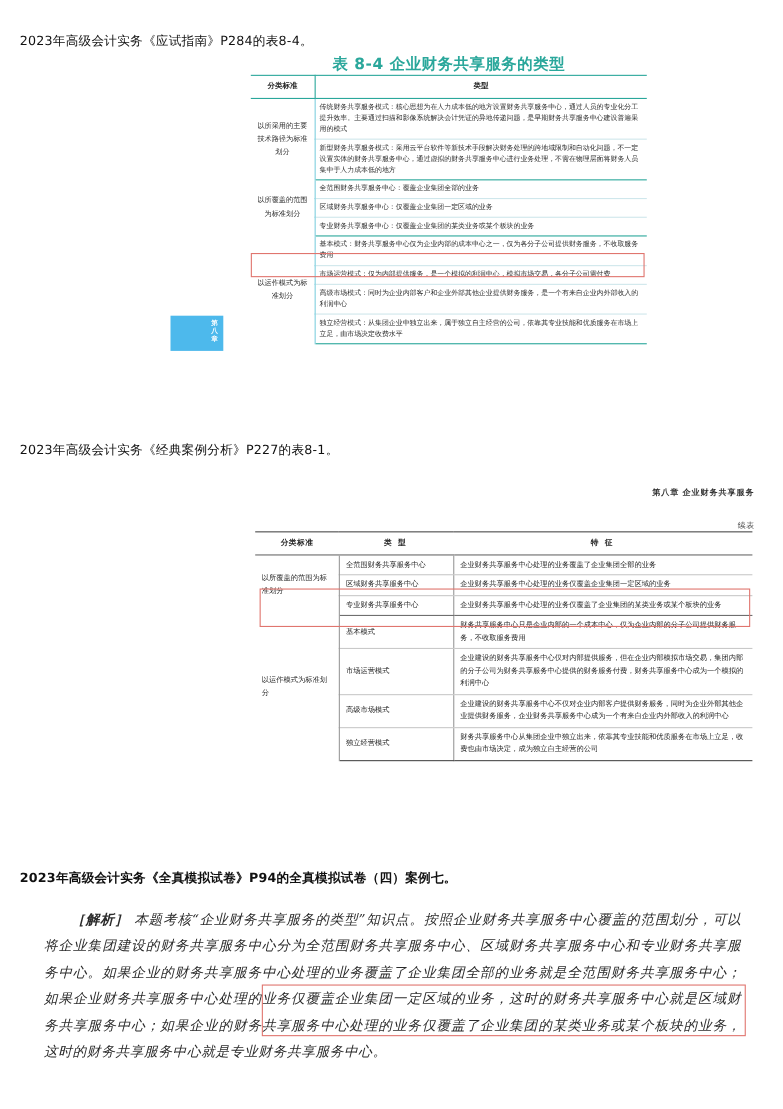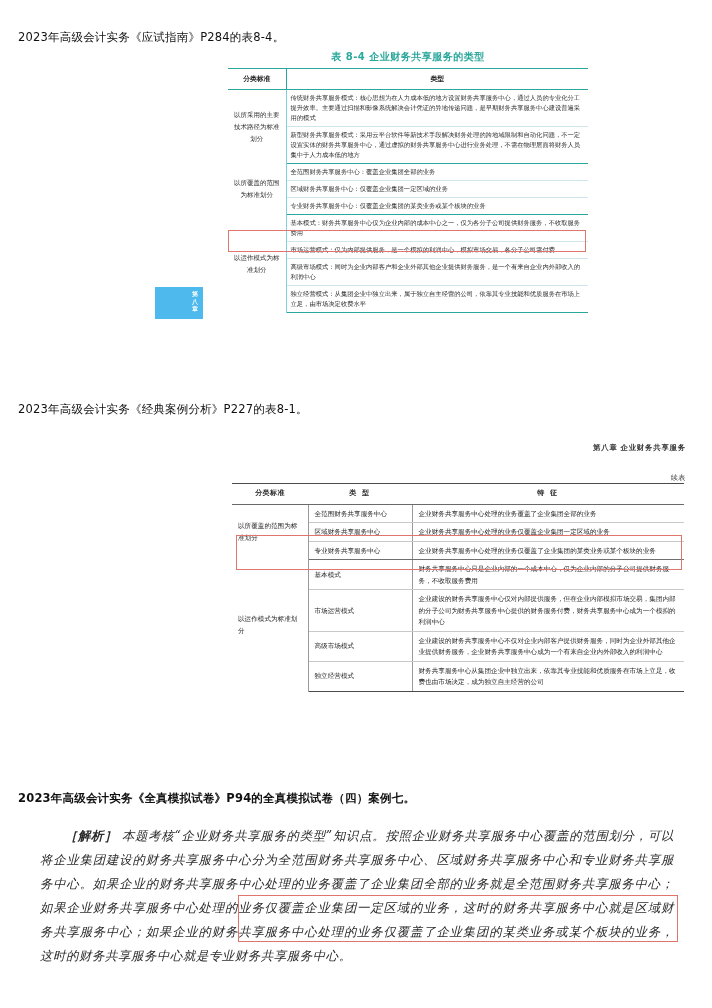--- a/index.html
+++ b/index.html
@@ -53,21 +53,21 @@
     letter-spacing: 0;
   }
   #b1-chapter-tab span { display: block; }
 
   #b1-title {
     position: absolute;
     left: 228px; top: 10px;
     width: 360px;
     text-align: center;
     font-family: "DejaVu Sans", "Liberation Sans", sans-serif;
-    font-size: 10px;
+    font-size: 14px;
     font-weight: bold;
     color: #2aa79b;
     letter-spacing: 0.5px;
   }
 
   table.t1 {
     position: absolute;
     left: 228px; top: 28px;
     width: 360px;
     border-collapse: collapse;

